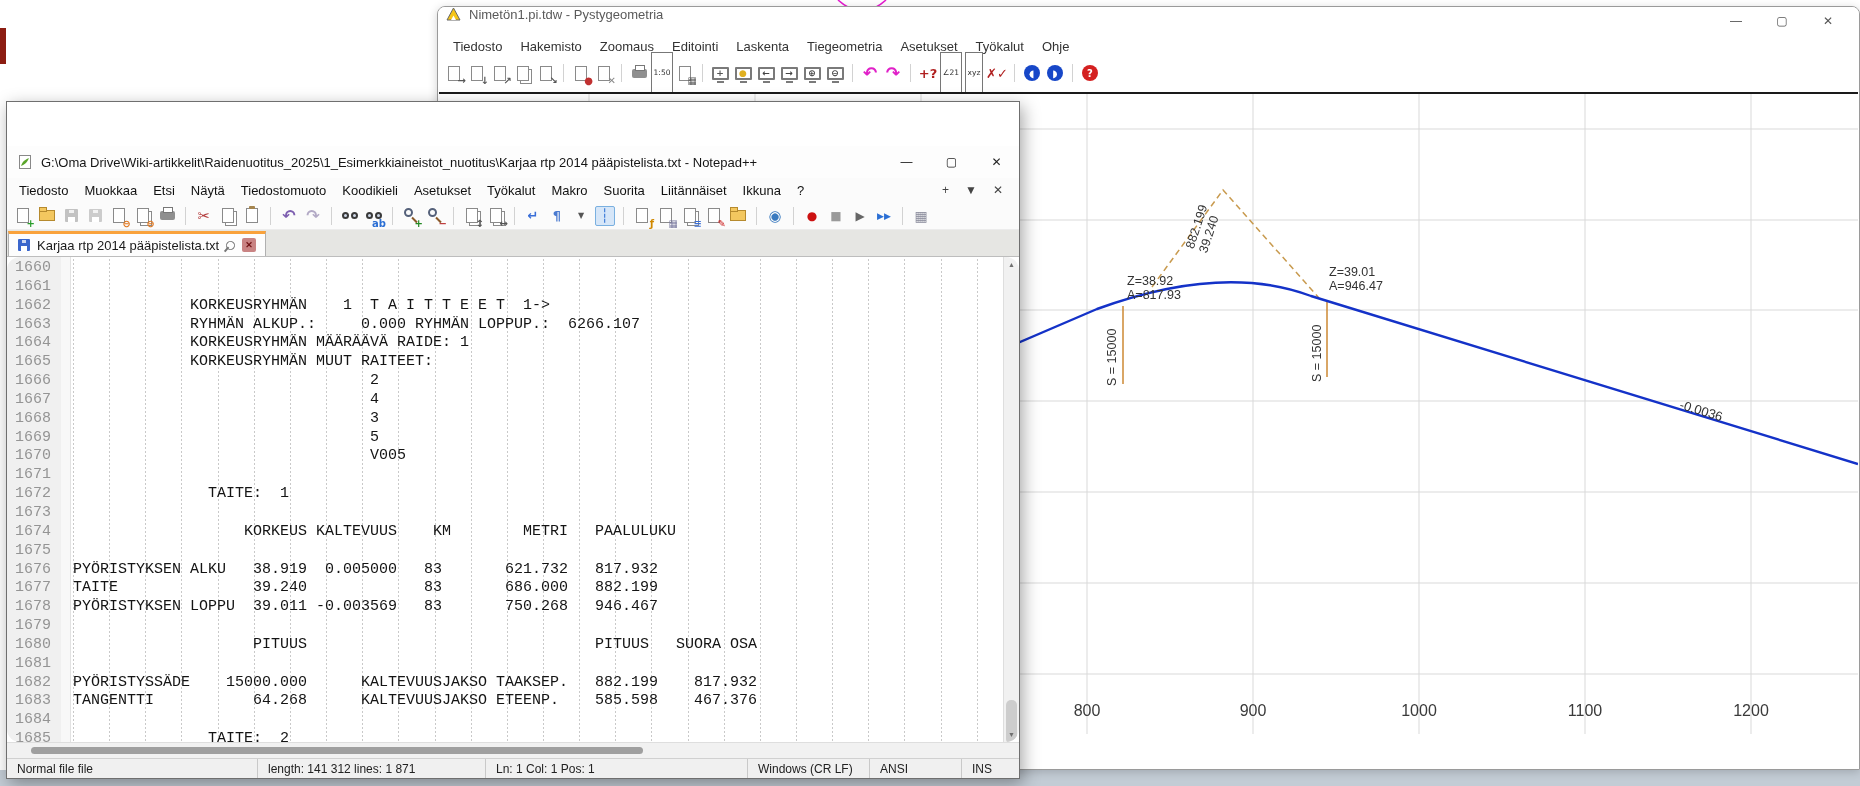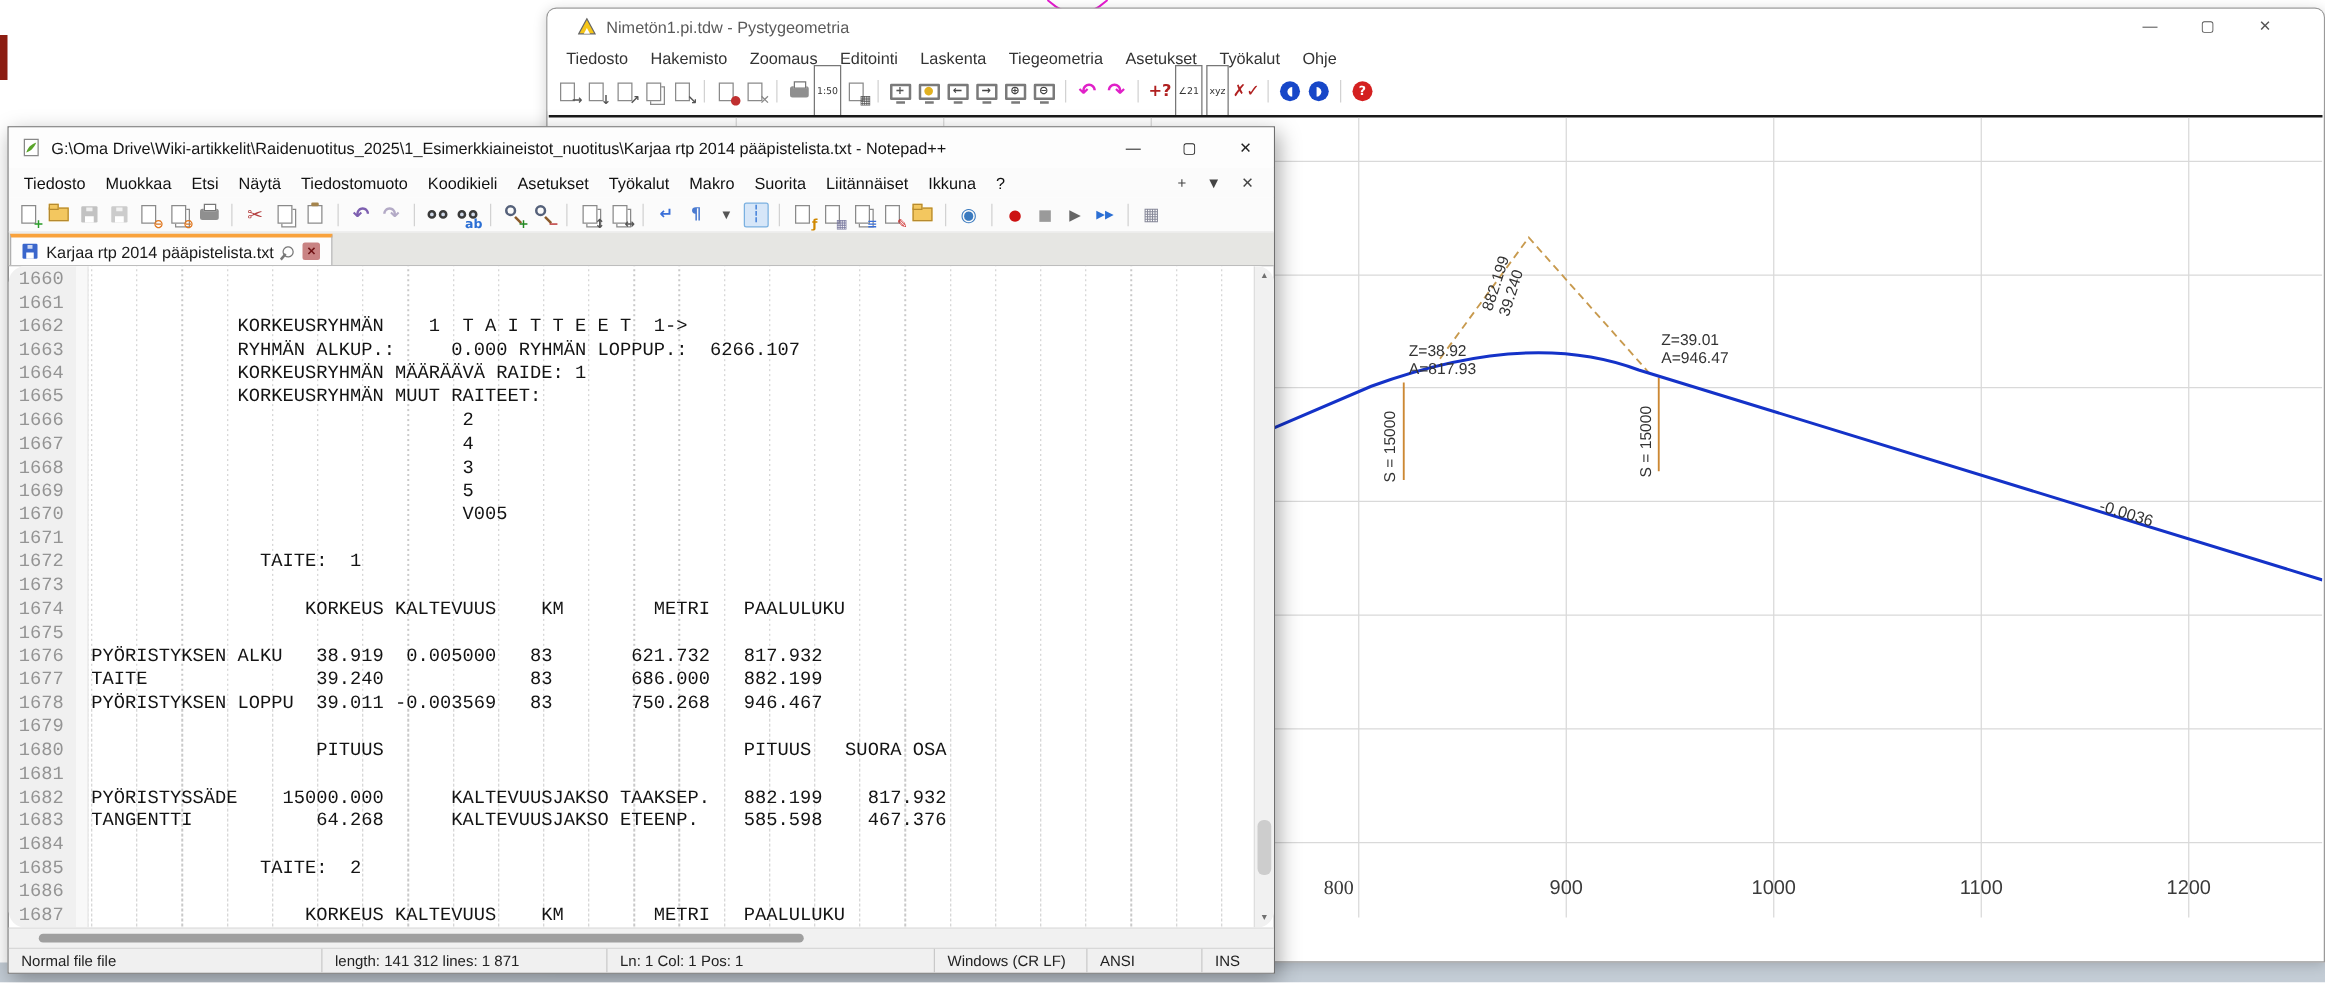--- a/index.html
+++ b/index.html
@@ -8,21 +8,21 @@
 
   
   #deco{position:absolute;inset:0;z-index:0;}
   #strip-bottom{position:absolute;left:0;top:770px;width:1860px;height:16px;background:#c3ccd5;}
   #red-edge{position:absolute;left:0;top:28px;width:6px;height:36px;background:#8c1d12;}
 
   
   #pysty{position:absolute;left:437px;top:6px;width:1421px;height:762px;background:#fff;
          border:1px solid #9a9a9a;border-radius:8px 8px 0 0;z-index:1;overflow:hidden;
          box-shadow:0 2px 10px rgba(0,0,0,.18);}
-  .p-titlebar{height:28px;display:flex;align-items:center;padding:0 24px;background:#fff;}
+  .p-titlebar{height:28px;display:flex;align-items:flex-start;padding:0 8px;background:#fff;}
   .p-title{color:#5a5a5a;font-size:13px;margin-left:8px;}
   .p-controls{margin-left:auto;display:flex;}
   .p-ctrl{width:46px;height:28px;display:flex;align-items:center;justify-content:center;color:#555;font-size:12px;}
   .p-menubar{display:flex;height:22px;align-items:center;padding:0 6px;background:#fff;}
   .p-menu-item{font-size:13px;color:#333;padding:2px 9px;}
   .p-toolbar{height:32px;display:flex;align-items:center;padding:0 6px;gap:3px;background:#fff;}
 
   .p-canvas{position:absolute;left:1px;right:1px;top:85px;bottom:35px;border-top:2px solid #1a1a1a;
             background:#fff;overflow:hidden;}
   .anno{position:absolute;font-size:12.5px;color:#333;line-height:14px;white-space:nowrap;}
@@ -35,21 +35,21 @@
   .axis-lab{position:absolute;top:608px;transform:translateX(-50%);font-size:16px;color:#3a3a3a;}
 
   .p-status{position:absolute;left:0;right:0;bottom:0;height:35px;background:#f0f0f0;border-top:1px solid #8a8a8a;
             display:flex;gap:2px;align-items:flex-start;padding:1px 2px;box-sizing:border-box;}
   .p-box{height:22px;border:1px solid #a8a8a8;background:#f4f4f4;font-size:12px;color:#222;
          display:flex;align-items:center;padding:0 8px;box-sizing:border-box;white-space:nowrap;}
 
   
   #npp{position:absolute;left:6px;top:101px;width:1014px;height:678px;background:#fff;border:1px solid #6f6f6f;
        z-index:2;box-shadow:3px 5px 16px rgba(0,0,0,.35);display:flex;flex-direction:column;box-sizing:border-box;}
-  .n-titlebar{height:32px;background:#fdfdfd;display:flex;align-items:center;padding-left:10px;flex:0 0 auto;}
+  .n-titlebar{height:32px;background:#fdfdfd;display:flex;align-items:center;padding-left:10px;flex:0 0 auto;margin-top:44px;}
   .n-title{font-size:13px;color:#151515;margin-left:8px;white-space:nowrap;overflow:hidden;}
   .n-controls{margin-left:auto;display:flex;}
   .n-ctrl{width:45px;height:32px;display:flex;align-items:center;justify-content:center;font-size:12px;color:#222;}
   .n-menubar{height:24px;display:flex;align-items:center;padding:0 4px;background:#fbfbfb;flex:0 0 auto;}
   .n-menu-item{font-size:13px;color:#111;padding:3px 8px;}
   .n-menu-right{margin-left:auto;display:flex;gap:16px;color:#444;padding-right:12px;font-size:12px;align-items:center;}
   .n-toolbar{height:27px;display:flex;align-items:center;padding:0 6px;gap:4px;background:#fbfbfb;
              border-bottom:1px solid #ececec;flex:0 0 auto;}
   .n-tabbar{height:26px;background:#e6e6e3;display:flex;align-items:flex-end;padding:0 1px;
             border-bottom:1px solid #bdbdbd;flex:0 0 auto;}
@@ -292,21 +292,21 @@
       <div>A=817.93</div>
     </div>
     <div class="anno anno-z-right">
       <div>Z=39.01</div>
       <div>A=946.47</div>
     </div>
     <div class="anno anno-s-left">S = 15000</div>
     <div class="anno anno-s-right">S = 15000</div>
     <div class="anno anno-slope">-0.0036</div>
     <div id="axis-labels">
-        <span class="axis-lab" style="left: 632px; font-family: Liberation Serif, serif;">800</span>
+        <span class="axis-lab" style="left: 648px;">800</span>
         <span class="axis-lab" style="left: 814px;">900</span>
         <span class="axis-lab" style="left: 980px;">1000</span>
         <span class="axis-lab" style="left: 1146px;">1100</span>
         <span class="axis-lab" style="left: 1312px;">1200</span>
       </div>
   </div>
 
 </div>
 
 <div id="npp">

